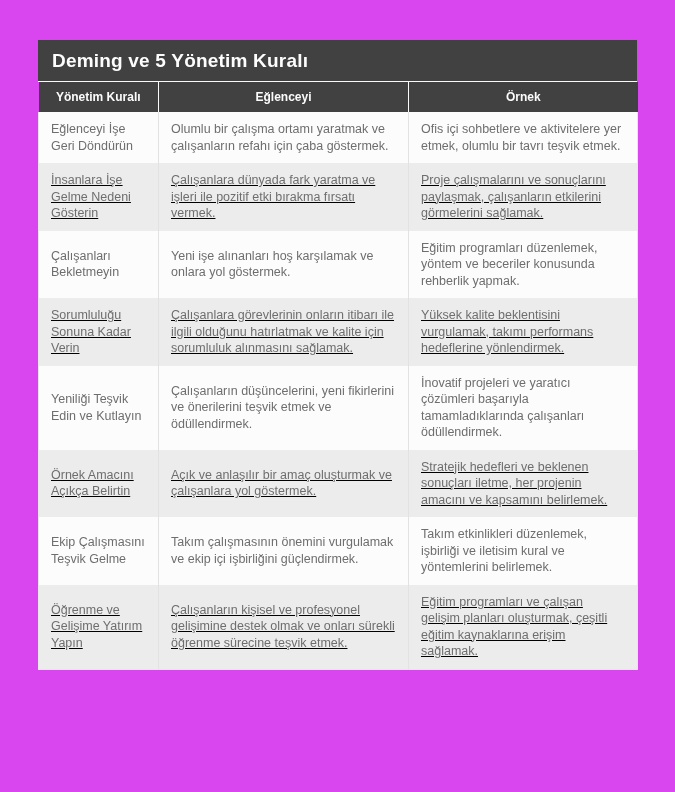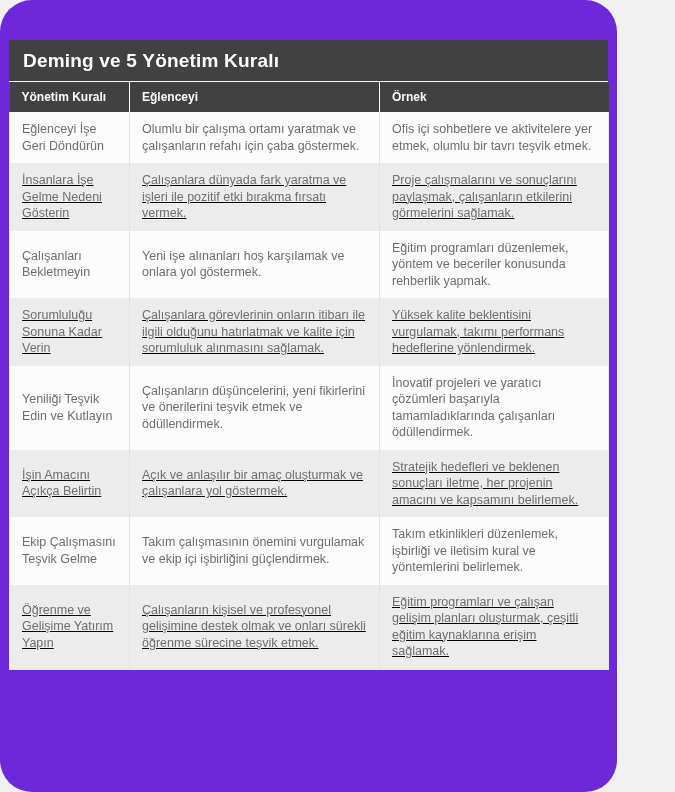--- a/index.html
+++ b/index.html
@@ -5,25 +5,24 @@
   * { margin: 0; padding: 0; box-sizing: border-box; }
   html, body { width: 675px; }
   body {
     font-family: "Liberation Sans", "DejaVu Sans", sans-serif;
     background: #f1f1f1;
     width: 675px;
     height: 792px;
     overflow: hidden;
   }
   .page {
-    width: 617px;
+    width: 675px;
     height: 792px;
-    background: #6d28d9;
+    background: #d946ef;
     padding-top: 40px;
-    border-radius: 32px;
   }
   .table-card {
     width: 599px;
     margin: 0 auto;
   }
   .title-bar {
     background: #414141;
     color: #fdfdfd;
     font-size: 19px;
     font-weight: bold;
@@ -37,21 +36,21 @@
     table-layout: fixed;
   }
   col.c1 { width: 120px; }
   col.c2 { width: 250px; }
   col.c3 { width: 229px; }
   thead th {
     background: #414141;
     color: #fbfbfb;
     font-size: 12px;
     font-weight: bold;
-    text-align: left;
+    text-align: center;
     padding: 8px 12px;
     border-left: 1px solid #fafafa;
   }
   thead th:first-child { border-left: none; }
   tbody td {
     font-size: 12.5px;
     color: #6e6e6e;
     line-height: 1.32;
     padding: 9px 12px;
     vertical-align: middle;
@@ -102,21 +101,21 @@
             <td>Sorumluluğu Sonuna Kadar Verin</td>
             <td>Çalışanlara görevlerinin onların itibarı ile ilgili olduğunu hatırlatmak ve kalite için sorumluluk alınmasını sağlamak.</td>
             <td>Yüksek kalite beklentisini vurgulamak, takımı performans hedeflerine yönlendirmek.</td>
           </tr>
           <tr class="row-even">
             <td>Yeniliği Teşvik Edin ve Kutlayın</td>
             <td>Çalışanların düşüncelerini, yeni fikirlerini ve önerilerini teşvik etmek ve ödüllendirmek.</td>
             <td>İnovatif projeleri ve yaratıcı çözümleri başarıyla tamamladıklarında çalışanları ödüllendirmek.</td>
           </tr>
           <tr class="row-odd">
-            <td>İşin Amacını Açıkça Belirtin</td>
+            <td>Örnek Amacını Açıkça Belirtin</td>
             <td>Açık ve anlaşılır bir amaç oluşturmak ve çalışanlara yol göstermek.</td>
             <td>Stratejik hedefleri ve beklenen sonuçları iletme, her projenin amacını ve kapsamını belirlemek.</td>
           </tr>
           <tr class="row-even">
             <td>Ekip Çalışmasını Teşvik Gelme</td>
             <td>Takım çalışmasının önemini vurgulamak ve ekip içi işbirliğini güçlendirmek.</td>
             <td>Takım etkinlikleri düzenlemek, işbirliği ve iletisim kural ve yöntemlerini belirlemek.</td>
           </tr>
           <tr class="row-odd">
             <td>Öğrenme ve Gelişime Yatırım Yapın</td>

